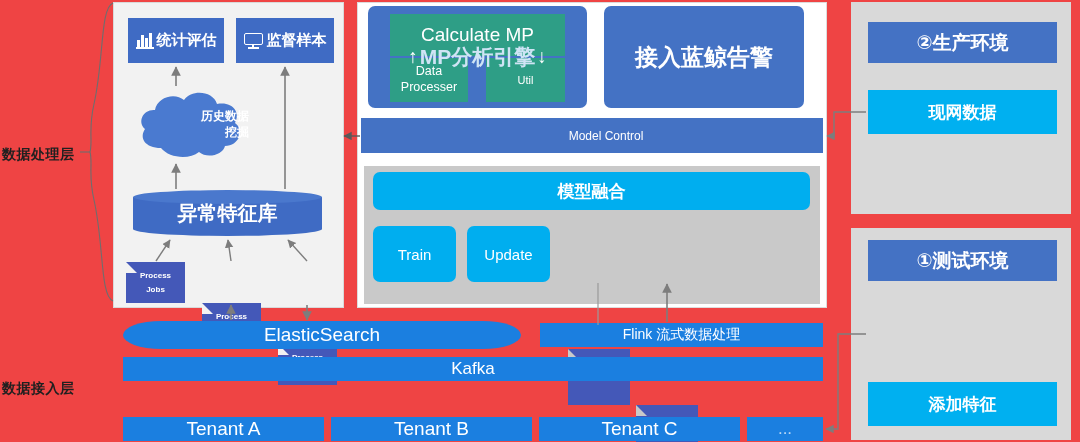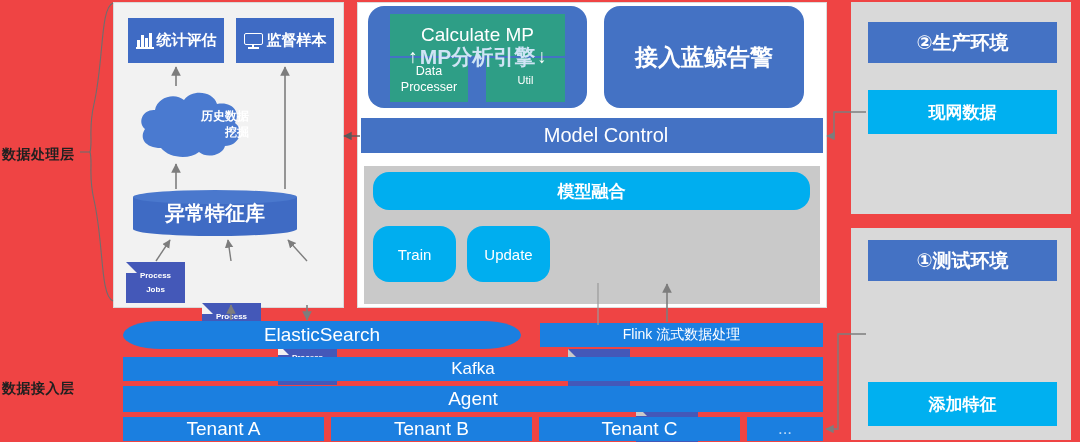--- a/index.html
+++ b/index.html
@@ -20,21 +20,21 @@
   .panel-mid{background:#ffffff;border:1px solid #dcdcdc;}
   .panel-inner-gray{background:#c9c9c9;}
 
   
   .bx{color:#ffffff;}
   .bx-darkblue{background:#3f6bc4;}
   .bx-blue{background:#1b7fe0;}
   .bx-brightblue{background:#00aeef;}
   .bx-cyan{background:#00b0f0;}
   .bx-royal{background:#4472c4;}
-  .rnd{border-radius:16px;}
+  .rnd{border-radius:7px;}
 
   
   .layer-label{
     color:#202020;font-size:14px;font-weight:600;letter-spacing:.5px;
   }
 
   
   .icon-bar{display:inline-block;width:18px;height:16px;position:relative;margin-right:3px;}
   .icon-bar i{position:absolute;bottom:2px;width:3px;background:#ffffff;display:block;}
   .icon-bar .b1{left:1px;height:7px;}
@@ -104,21 +104,21 @@
     <svg width="118" height="76" viewBox="0 0 118 76">
       <path d="M30 62 C14 62 8 52 14 43 C6 36 12 23 24 24 C26 11 44 6 53 14 C61 3 82 5 86 18
                C101 15 110 26 104 37 C114 44 108 60 94 60 C92 69 76 73 68 66 C58 74 38 72 30 62 Z" fill="#4a7ad0"></path>
     </svg>
     <div class="abs" style="left:0;top:0;width:118px;height:76px;display:flex;flex-direction:column;align-items:flex-end;justify-content:center;color:#fff;font-size:12px;font-weight:600;line-height:1.35;">
       <span>历史数据</span>
       <span>挖掘</span>
     </div>
   </div>
 
-  <div class="cyl" style="left:133px;top:190px;width:164px;height:46px;">
+  <div class="cyl" style="left:133px;top:190px;width:189px;height:46px;">
     <div class="bot"></div>
     <div class="body"></div>
     <div class="top" style="background:#4a78cd;"></div>
     <div class="lbl">异常特征库</div>
   </div>
 
   <div class="abs fold" style="left:126px;top:262px;width:59px;height:41px;">
     <span class="fold-w"></span>
     <span class="fold-tri"></span>
     <div class="abs ctr" style="left:0;top:0;width:59px;height:41px;flex-direction:column;color:#fff;font-size:8px;font-weight:700;line-height:1.7;">
@@ -164,21 +164,21 @@
       <span style="color:#ffffff;font-size:19px;margin-right:2px;">↑</span>
       <span>MP分析引擎</span>
       <span style="color:#ffffff;font-size:19px;margin-left:2px;">↓</span>
     </div>
   </div>
 
   <div class="abs bx bx-royal rnd ctr" style="left:604px;top:6px;width:200px;height:102px;font-size:23px;font-weight:600;">
     <span>接入蓝鲸告警</span>
   </div>
 
-  <div class="abs bx bx-royal ctr" style="left:361px;top:118px;width:462px;height:35px;font-size:20px;padding-left:28px;">
+  <div class="abs bx bx-royal ctr" style="left:361px;top:118px;width:462px;height:35px;font-size:12px;padding-left:28px;">
     <span>Model Control</span>
   </div>
 
   <div class="abs panel-inner-gray" style="left:364px;top:166px;width:456px;height:138px;"></div>
 
   <div class="abs bx bx-brightblue rnd ctr" style="left:373px;top:172px;width:437px;height:38px;font-size:17px;font-weight:600;">
     <span>模型融合</span>
   </div>
 
   <div class="abs bx bx-brightblue rnd ctr" style="left:373px;top:226px;width:83px;height:56px;font-size:15px;">
@@ -221,23 +221,20 @@
 
   <div class="abs bx bx-blue ctr" style="left:540px;top:323px;width:283px;height:24px;font-size:14px;">
     <span>Flink 流式数据处理</span>
   </div>
   <div class="abs bx bx-blue pill ctr" style="left:123px;top:321px;width:398px;height:28px;font-size:19px;">
     <span>ElasticSearch</span>
   </div>
 
   <div class="abs bx bx-blue ctr" style="left:123px;top:357px;width:700px;height:24px;font-size:17px;">
     <span>Kafka</span>
-  </div>
-  <div class="abs bx bx-blue ctr" style="left:123px;top:386px;width:700px;height:26px;font-size:19px;">
-    <span>Agent</span>
   </div>
 
   <div class="abs bx bx-blue ctr" style="left:123px;top:417px;width:201px;height:24px;font-size:19px;">
     <span>Tenant A</span>
   </div>
   <div class="abs bx bx-blue ctr" style="left:331px;top:417px;width:201px;height:24px;font-size:19px;">
     <span>Tenant B</span>
   </div>
   <div class="abs bx bx-blue ctr" style="left:539px;top:417px;width:201px;height:24px;font-size:19px;">
     <span>Tenant C</span>

